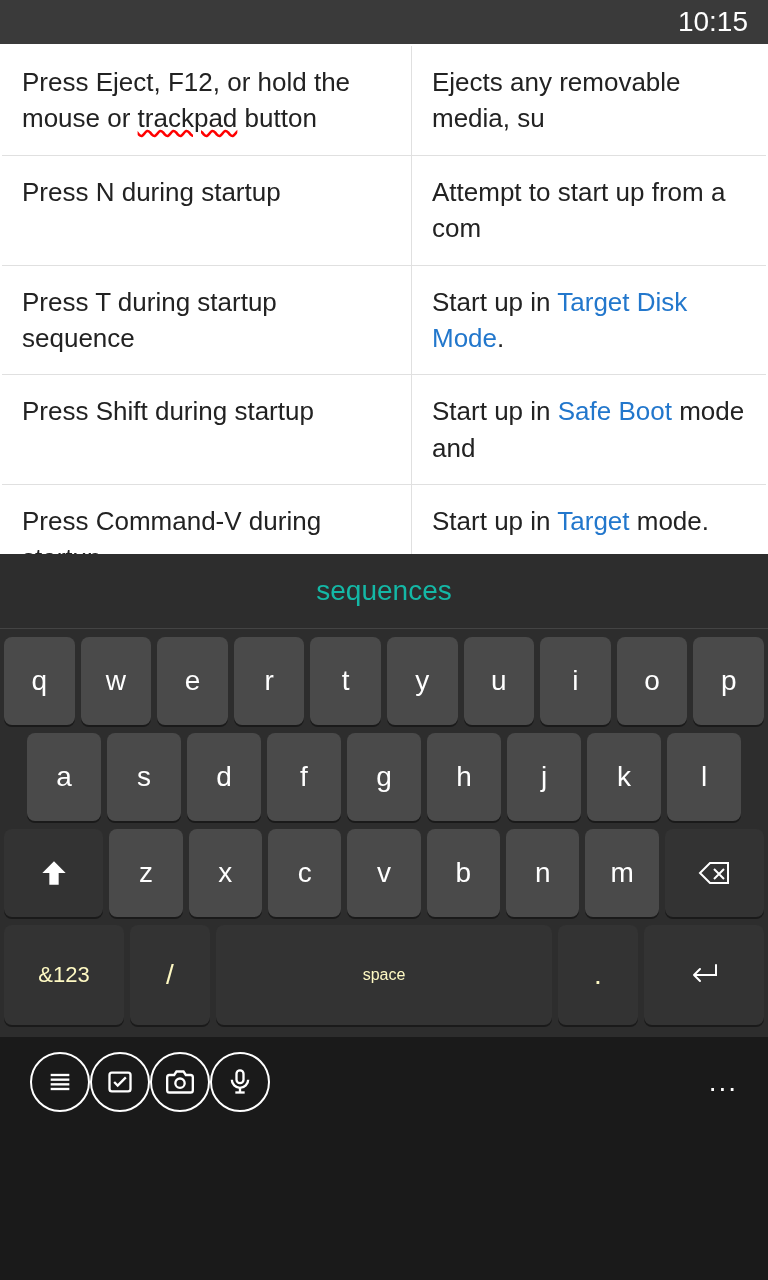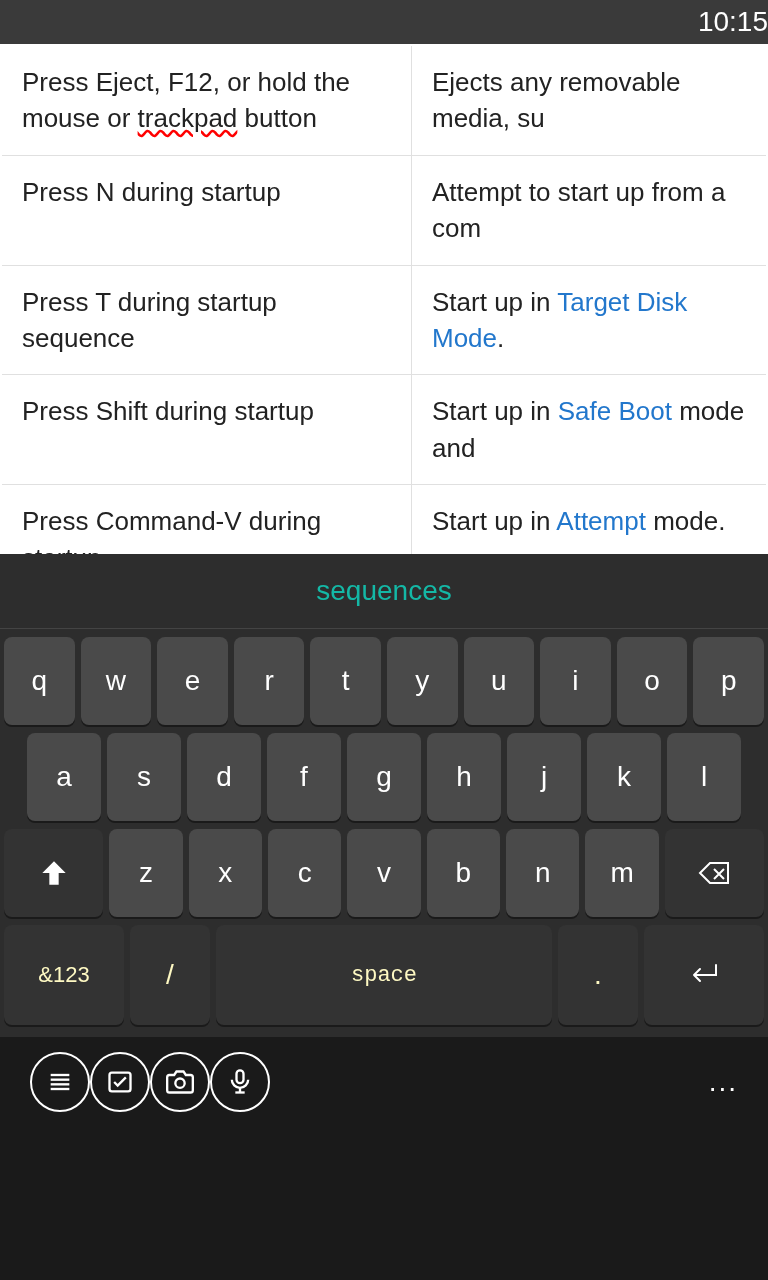--- a/index.html
+++ b/index.html
@@ -12,20 +12,21 @@
       background: #1a1a1a;
     }
 
     
     .status-bar {
       background: #3a3a3a;
       height: 44px;
       display: flex;
       align-items: center;
       justify-content: flex-end;
+      padding-right: 20px;
     }
     .status-bar .time {
       color: white;
       font-size: 28px;
       font-weight: 300;
     }
 
     
     .content-area {
       background: #ffffff;
@@ -159,23 +160,22 @@
 
     .key-slash {
       width: 80px;
       height: 100px;
       font-size: 28px;
     }
 
     .key-space {
       flex: 1;
       height: 100px;
-      font-size: 22px;
+      font-size: 16px;
       max-width: 380px;
-      font-family: Liberation Mono, monospace;
     }
 
     .key-period {
       width: 80px;
       height: 100px;
       font-size: 28px;
     }
 
     .key-enter {
       width: 120px;
@@ -240,21 +240,21 @@
       <td class="cell-right">Start up in <a class="link-blue">Target Disk Mode</a>.</td>
     </tr>
 
     <tr class="table-row">
       <td class="cell-left">Press Shift during startup</td>
       <td class="cell-right">Start up in <a class="link-blue">Safe Boot</a> mode and</td>
     </tr>
 
     <tr class="table-row">
       <td class="cell-left">Press Command-V during startup</td>
-      <td class="cell-right">Start up in <a class="link-blue">Attempt</a> mode.</td>
+      <td class="cell-right">Start up in <a class="link-blue">Target</a> mode.</td>
     </tr>
   </tbody>
     </table>
 </div>
 
 <div class="autocomplete-bar">
   <div class="autocomplete-item">sequences</div>
 </div>
 
 <div class="keyboard">

